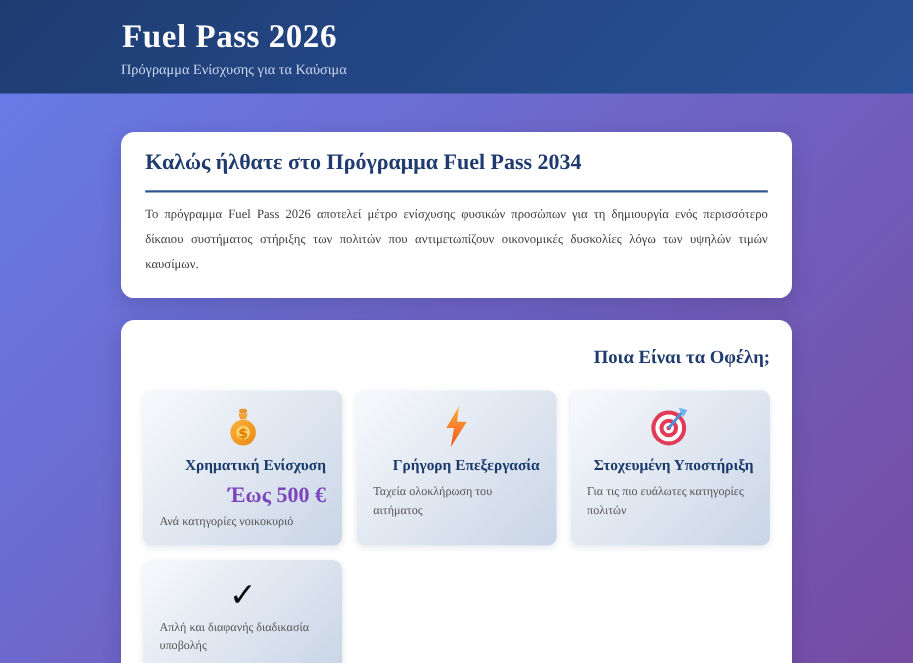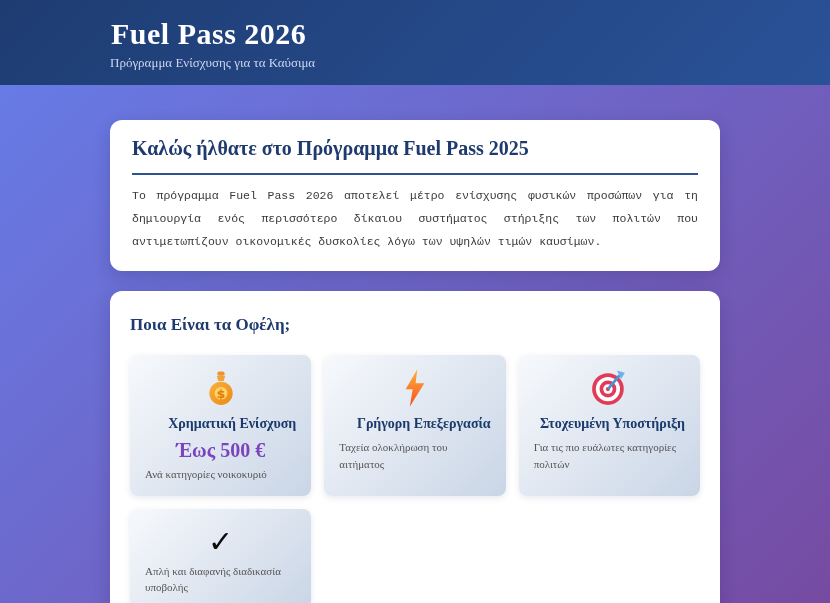--- a/index.html
+++ b/index.html
@@ -37,53 +37,53 @@
   .panel {
     background: #ffffff;
     border-radius: 12px;
     box-shadow: 0 6px 18px rgba(20, 20, 60, 0.18);
   }
   .welcome { margin-top: 35px; padding: 17px 22px 18px; }
   .welcome h2 { color: #1e3a6e; font-size: 20px; margin: 0; font-weight: bold; }
   .welcome hr { border: none; border-top: 2px solid #2d5290; margin: 13px 0 9px; }
   .welcome p {
     font-size: 11.5px; color: #3a3a3a; line-height: 2;
-    text-align: justify; margin: 0; font-family: Liberation Mono, monospace;
+    text-align: justify; margin: 0;
   }
 
   .benefits { margin-top: 20px; padding: 20px 20px 40px; min-height: 330px; }
-  .benefits h2 { color: #1e3a6e; font-size: 17px; text-align: left; margin: 4px 0 20px; font-weight: bold; }
+  .benefits h2 { color: #1e3a6e; font-size: 17px; text-align: right; margin: 4px 0 20px; font-weight: bold; }
 
   .grid { display: grid; grid-template-columns: repeat(3, 1fr); gap: 13px; }
   .benefit {
     background: linear-gradient(135deg, #f7f9fc 0%, #c9d5e6 100%);
     border-radius: 8px;
     padding: 14px 15px 13px;
     box-shadow: 0 2px 6px rgba(30, 40, 90, 0.10);
   }
   .icon { height: 38px; display: flex; align-items: center; justify-content: center; }
   .benefit h3 { color: #1a3a6b; font-size: 14px; text-align: right; margin: 9px 0 7px; font-weight: bold; }
-  .amount { color: #7b44bd; font-size: 20px; font-weight: bold; text-align: center; margin: 3px 0 4px; }
+  .amount { color: #7b44bd; font-size: 20px; font-weight: bold; text-align: right; margin: 3px 0 4px; }
   .sub { color: #555555; font-size: 11px; text-align: left; margin: 2px 0 0; line-height: 1.5; }
   .check-glyph { font-family: "DejaVu Sans", sans-serif; font-size: 30px; color: #0c0c0c; line-height: 1; }
 </style>
 </head>
 <body>
 
 <header class="app-header">
   <div class="container">
     <h1>Fuel Pass 2026</h1>
     <p class="hsub">Πρόγραμμα Ενίσχυσης για τα Καύσιμα</p>
   </div>
 </header>
 
 <main class="container">
 
   <section class="panel welcome">
-    <h2>Καλώς ήλθατε στο Πρόγραμμα Fuel Pass 2025</h2>
+    <h2>Καλώς ήλθατε στο Πρόγραμμα Fuel Pass 2034</h2>
     <hr>
     <p>Το πρόγραμμα Fuel Pass 2026 αποτελεί μέτρο ενίσχυσης φυσικών προσώπων για τη δημιουργία ενός περισσότερο δίκαιου συστήματος στήριξης των πολιτών που αντιμετωπίζουν οικονομικές δυσκολίες λόγω των υψηλών τιμών καυσίμων.</p>
   </section>
 
   <section class="panel benefits">
     <h2>Ποια Είναι τα Οφέλη;</h2>
 
     <div class="grid">
 
       <div class="benefit">

